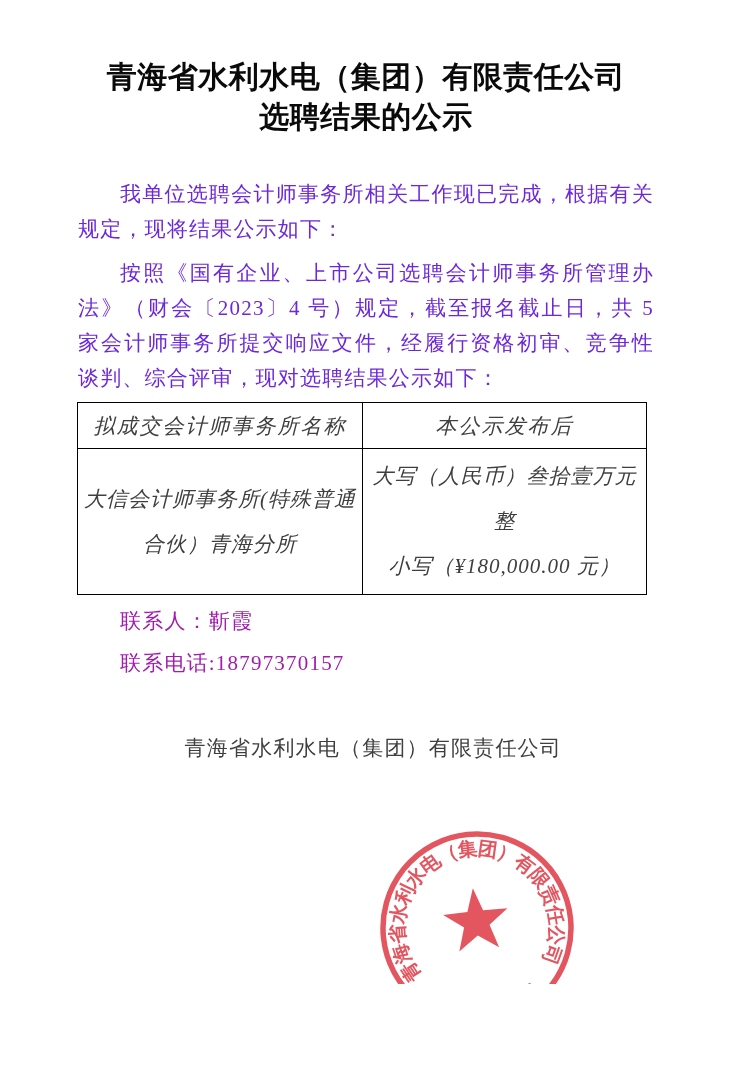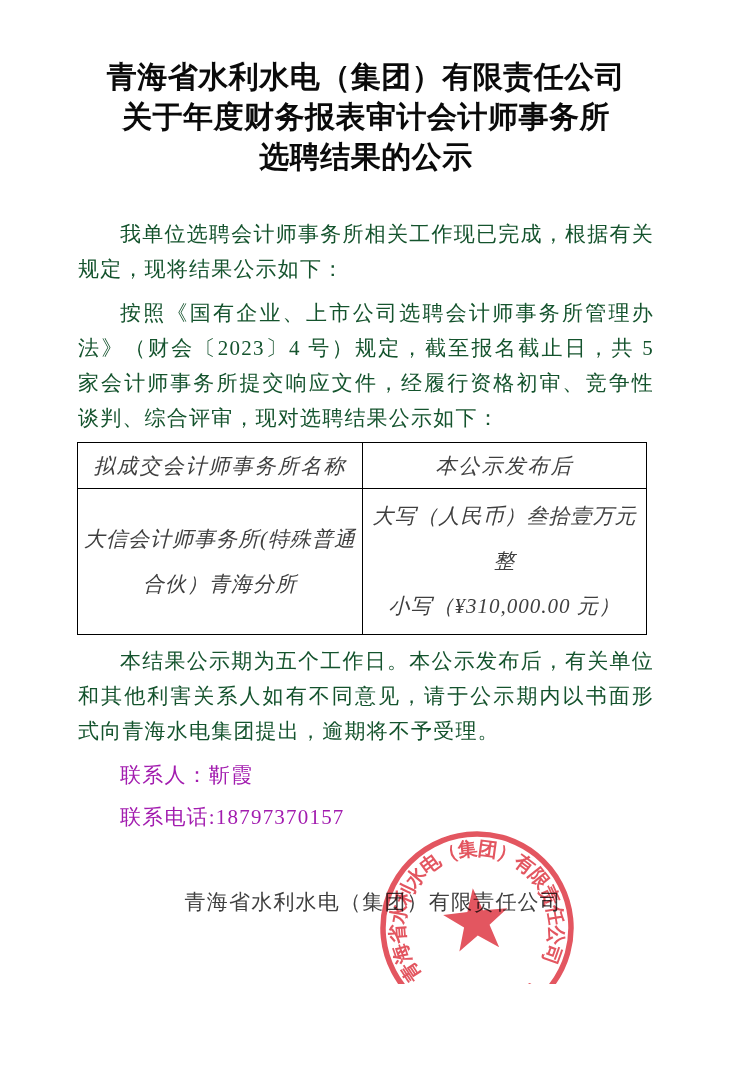--- a/index.html
+++ b/index.html
@@ -25,21 +25,21 @@
     letter-spacing: 0.5px;
   }
   .content { margin: 0 78px; }
   .para {
     margin: 0;
     font-size: 21px;
     line-height: 35px;
     letter-spacing: 1.2px;
     text-align: justify;
     text-indent: 2em;
-    color: #14532d;
+    color: #6d28d9;
   }
   .para-first { margin-top: 40px; }
   .para-gap   { margin-top: 9px; }
   table.result {
     border-collapse: collapse;
     table-layout: fixed;
     width: 569px;
     margin: 6px 0 0 -1px;
   }
   table.result th, table.result td {
@@ -107,21 +107,20 @@
   }
   .seal svg { width: 100%; height: 100%; }
 </style>
 </head>
 <body>
 
 <div class="page">
 
   <div class="title-block">
     <div class="title-line">青海省水利水电（集团）有限责任公司</div>
-    <div class="title-line">关于年度财务报表审计会计师事务所</div>
     <div class="title-line">选聘结果的公示</div>
   </div>
 
   <div class="content">
     <p class="para para-first">我单位选聘会计师事务所相关工作现已完成，根据有关规定，现将结果公示如下：</p>
     <p class="para para-gap">按照《国有企业、上市公司选聘会计师事务所管理办法》（财会〔2023〕4 号）规定，截至报名截止日，共 5 家会计师事务所提交响应文件，经履行资格初审、竞争性谈判、综合评审，现对选聘结果公示如下：</p>
 
     <table class="result">
       <colgroup>
         <col class="col-firm">
@@ -134,27 +133,26 @@
         </tr>
       </thead>
       <tbody>
         <tr>
           <td>
             <div class="cell-line">大信会计师事务所(特殊普通</div>
             <div class="cell-line">合伙）青海分所</div>
           </td>
           <td>
             <div class="cell-line">大写（人民币）叁拾壹万元整</div>
-            <div class="cell-line">小写（¥310,000.00 元）</div>
+            <div class="cell-line">小写（¥180,000.00 元）</div>
           </td>
         </tr>
       </tbody>
     </table>
 
-    <p class="para para-gap">本结果公示期为五个工作日。本公示发布后，有关单位和其他利害关系人如有不同意见，请于公示期内以书面形式向青海水电集团提出，逾期将不予受理。</p>
 
     <p class="contact-line contact-first">联系人：靳霞</p>
     <p class="contact-line">联系电话:18797370157</p>
 
     <div class="sig-block">
       <div class="sig-company">青海省水利水电（集团）有限责任公司</div>
     </div>
   </div>
 
   <div class="seal">

